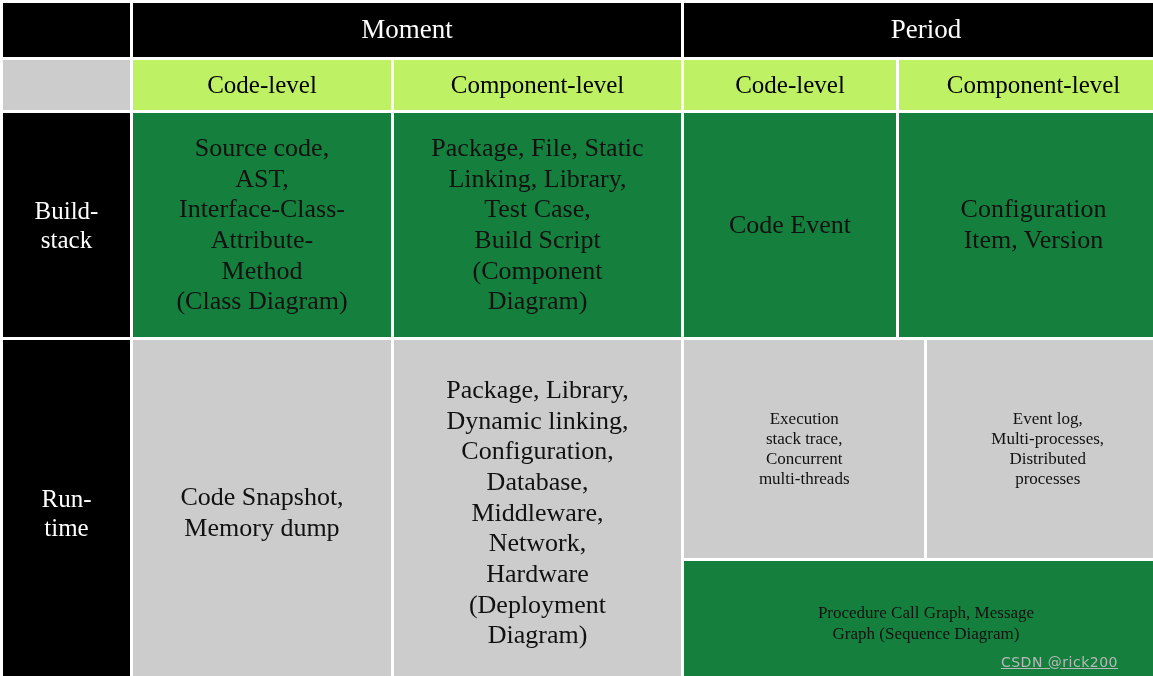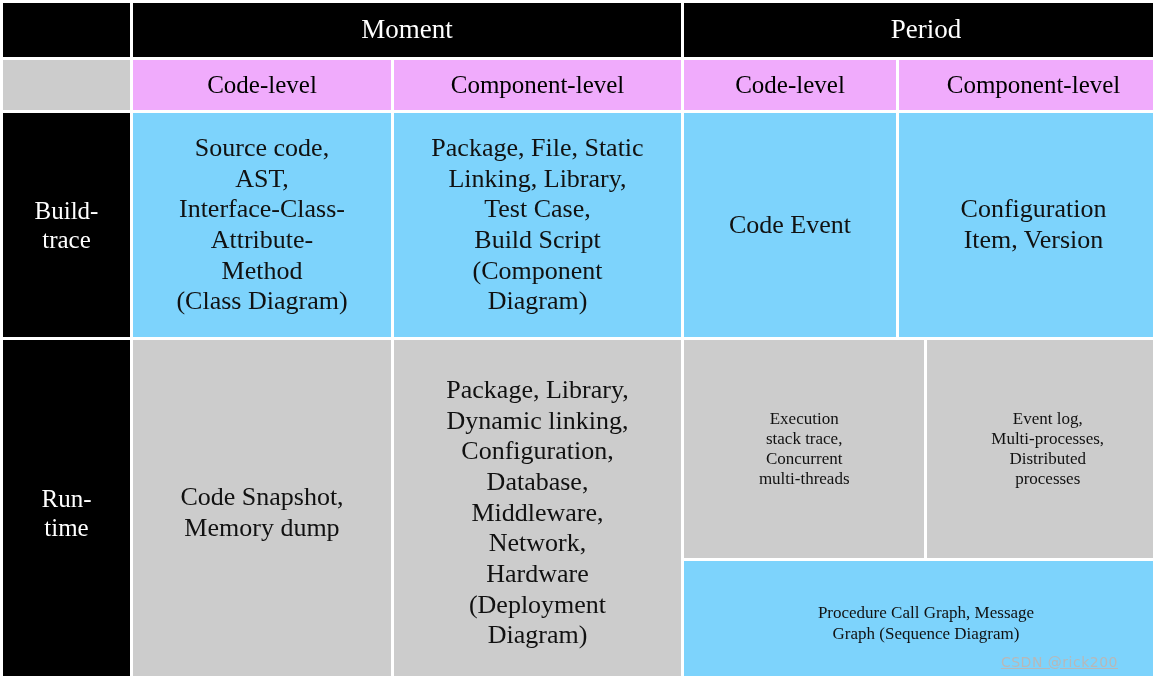--- a/index.html
+++ b/index.html
@@ -44,41 +44,41 @@
     font-weight: bold;
     font-size: 27px;
     height: 50px;
   }
   .hdr-corner {
     background: #000000;
     height: 50px;
   }
   
   .hdr-gray {
-    background: #f0abfc;
+    background: #bef264;
     color: #000000;
     font-weight: bold;
     font-size: 25px;
     height: 46px;
   }
   .hdr-gray-corner {
     background: #cccccc;
     height: 46px;
   }
   
   .rowlabel {
     background: #000000;
     color: #ffffff;
     font-weight: bold;
     font-size: 25px;
     line-height: 1.18;
   }
   
   .cell-light {
-    background: #7dd3fc;
+    background: #15803d;
     color: #111111;
     font-size: 26px;
   }
   .cell-mid {
     background: #cccccc;
     color: #111111;
     font-size: 26px;
   }
   .col-label   { width: 127px; }
   .col-m-code  { width: 258px; }
@@ -145,21 +145,21 @@
       <tr>
         <td class="hdr-gray-corner"></td>
         <td class="hdr-gray">Code-level</td>
         <td class="hdr-gray">Component-level</td>
         <td class="hdr-gray">Code-level</td>
         <td class="hdr-gray">Component-level</td>
       </tr>
 
       <tr style="height:224px;">
         <td class="rowlabel" style="white-space: pre-line;">Build-
-trace</td>
+stack</td>
         <td class="cell-light" style="white-space: pre-line;">Source code,
 AST,
 Interface-Class-
 Attribute-
 Method
 (Class Diagram)</td>
         <td class="cell-light" style="white-space: pre-line;">Package, File, Static
 Linking, Library,
 Test Case,
 Build Script

